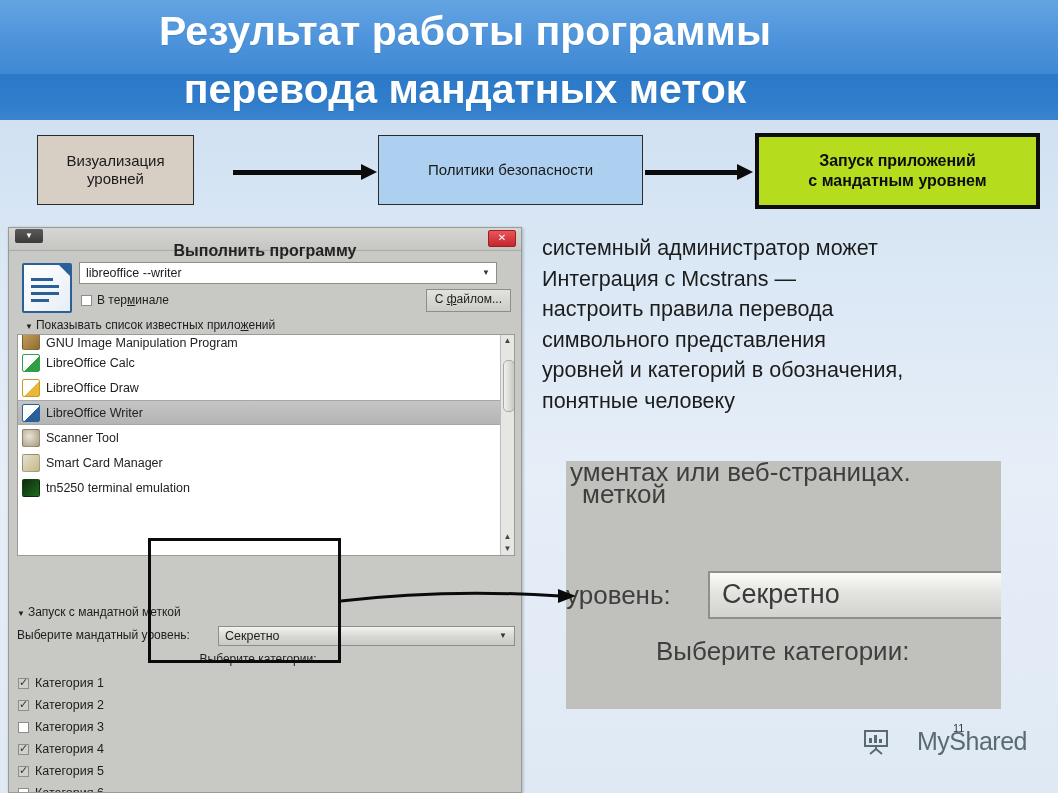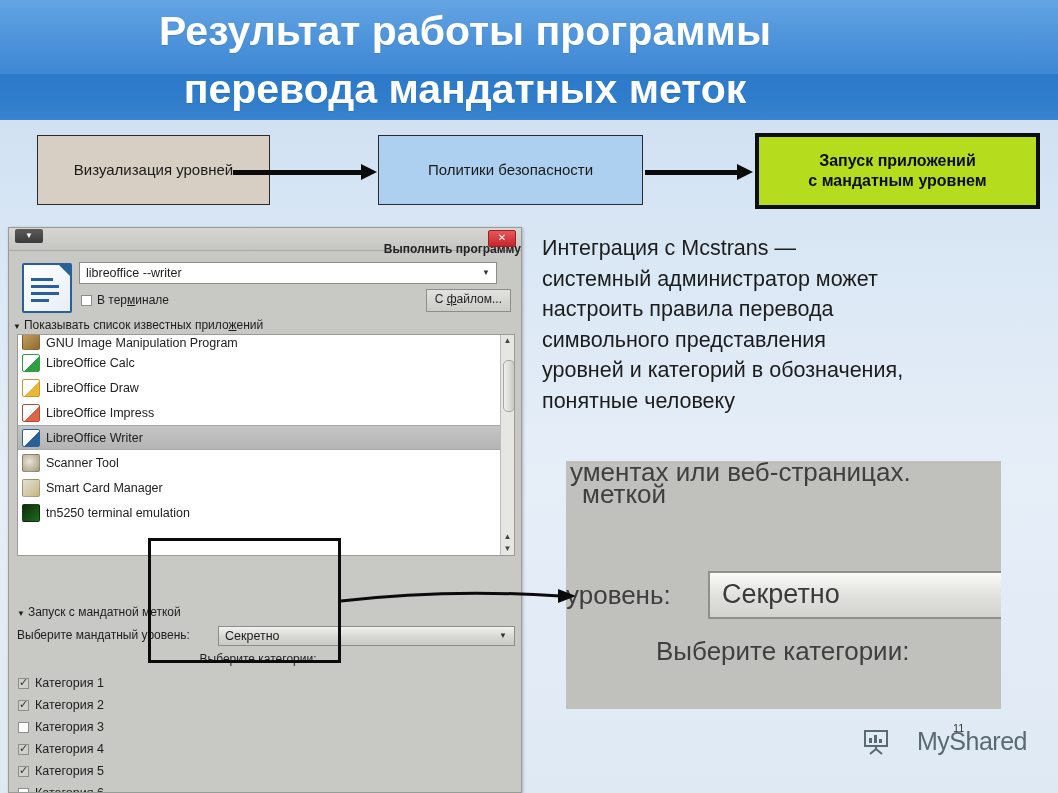--- a/index.html
+++ b/index.html
@@ -23,21 +23,21 @@
     position:absolute;left:0;width:930px;text-align:center;color:#ffffff;
     font-weight:bold;font-size:41px;letter-spacing:0px;white-space:nowrap;
     text-shadow:0 1px 1px rgba(0,0,0,0.10);
   }
   #title-line1{top:8px;}
   #title-line2{top:66px;}
 
   
   .flowbox{position:absolute;box-sizing:border-box;display:flex;align-items:center;
     justify-content:center;text-align:center;line-height:1.22;}
-  #box-vis{left:37px;top:135px;width:233px;height:70px;background:#d8cfc4;
+  #box-vis{left:37px;top:135px;width:157px;height:70px;background:#d8cfc4;
     border:1.5px solid #2b2b2b;font-size:15px;color:#1a1a1a;}
   #box-pol{left:378px;top:135px;width:265px;height:70px;background:#aed0f0;
     border:1.5px solid #2b2b2b;font-size:15px;color:#1a1a1a;}
   #box-run{left:755px;top:133px;width:285px;height:76px;background:#b5dd1e;
     border:4px solid #0d0d0d;font-size:16px;font-weight:bold;color:#0d0d0d;}
 
   .arrow{position:absolute;height:0;}
   .arrow .shaft{position:absolute;left:0;top:0;height:5px;background:#0b0b0b;}
   .arrow .head{position:absolute;top:-6px;width:0;height:0;
     border-top:8.5px solid transparent;border-bottom:8.5px solid transparent;
@@ -51,22 +51,22 @@
 
   
   #dialog{
     position:absolute;left:8px;top:227px;width:514px;height:566px;
     background:#c8c8c4;border:1px solid #9a9a96;box-sizing:border-box;
     box-shadow:1px 1px 3px rgba(0,0,0,.25);
     font-size:12px;color:#1d1d1d;overflow:hidden;
   }
   #titlebar{position:relative;height:22px;background:linear-gradient(180deg,#d6d6d2 0%,#c5c5c1 100%);
     border-bottom:1px solid #aaa;}
-  #titlebar .tb-title{position:absolute;left:0;top:14px;width:100%;text-align:right;
-    font-size:12px;font-weight:bold;color:#232323;}
+  #titlebar .tb-title{position:absolute;left:0;top:14px;width:100%;text-align:center;
+    font-size:16px;font-weight:bold;color:#232323;}
   #win-menu-btn{position:absolute;left:6px;top:1px;width:28px;height:14px;
     background:linear-gradient(180deg,#5a5a5a,#3a3a3a);border-radius:2px;
     color:#fff;font-size:8px;text-align:center;line-height:14px;}
   #win-close-btn{position:absolute;right:5px;top:2px;width:26px;height:15px;
     background:linear-gradient(180deg,#e8565a,#c5272c);border:1px solid #9b1f23;
     border-radius:2px;color:#fff;font-size:10px;font-weight:bold;
     text-align:center;line-height:14px;}
 
   #cmdrow{position:relative;height:66px;padding:8px 8px 0 8px;box-sizing:border-box;}
   #app-icon{position:absolute;left:13px;top:12px;width:46px;height:46px;
@@ -92,21 +92,21 @@
   .cbx.checked{background:#cfcfcb;}
   .cbx.checked:after{content:"✓";position:absolute;left:0px;top:-3px;font-size:11px;color:#333;}
   #term-check .lbl{font-size:12px;}
   #term-check .lbl u{text-decoration:underline;}
 
   #file-btn{position:absolute;right:10px;top:38px;height:21px;padding:0 8px;
     background:linear-gradient(180deg,#e2e2de 0%,#cbcbc7 100%);
     border:1px solid #8d8d8a;font-size:12px;line-height:19px;color:#1d1d1d;}
   #file-btn u{text-decoration:underline;}
 
-  #disclosure-apps{position:absolute;left:4px;top:90px;font-size:12px;color:#1d1d1d;}
+  #disclosure-apps{position:absolute;left:16px;top:90px;font-size:12px;color:#1d1d1d;}
   #disclosure-apps .tri{font-size:8px;margin-right:3px;}
 
   #applist{position:absolute;left:8px;top:106px;width:498px;height:222px;
     background:#ffffff;border:1px solid #9a9a96;box-sizing:border-box;overflow:hidden;}
   .app-row{position:relative;height:25px;display:flex;align-items:center;
     padding-left:4px;font-size:12.5px;color:#222;box-sizing:border-box;}
   .app-row.partial{height:15px;align-items:flex-end;overflow:hidden;}
   .app-row.selected{background:linear-gradient(180deg,#c5c5c5,#b4b4b4);
     border-top:1px solid #a8a8a8;border-bottom:1px solid #a8a8a8;}
   .app-ico{width:18px;height:18px;margin-right:6px;border-radius:2px;flex:none;
@@ -253,24 +253,20 @@
           <span>GNU Image Manipulation Program</span>
         </div>
         <div class="app-row">
           <span class="app-ico ico-calc"></span>
           <span>LibreOffice Calc</span>
         </div>
         <div class="app-row">
           <span class="app-ico ico-draw"></span>
           <span>LibreOffice Draw</span>
         </div>
-        <div class="app-row">
-          <span class="app-ico ico-impress"></span>
-          <span>LibreOffice Impress</span>
-        </div>
         <div class="app-row selected">
           <span class="app-ico ico-writer"></span>
           <span>LibreOffice Writer</span>
         </div>
         <div class="app-row">
           <span class="app-ico ico-scanner"></span>
           <span>Scanner Tool</span>
         </div>
         <div class="app-row">
           <span class="app-ico ico-smartcard"></span>
@@ -337,22 +333,22 @@
 </div>
 
 <div id="callout-box"></div>
 
 <svg id="connector">
   <path d="M341,601 C400,594 470,590 560,596" stroke="#0b0b0b" stroke-width="3" fill="none"></path>
   <polygon points="576,596 558,589 558,603" fill="#0b0b0b"></polygon>
 </svg>
 
 <div id="right-text">
+  <div>системный администратор может</div>
   <div>Интеграция с Mcstrans —</div>
-  <div>системный администратор может</div>
   <div>настроить правила перевода</div>
   <div>символьного представления</div>
   <div>уровней и категорий в обозначения,</div>
   <div>понятные человеку</div>
 </div>
 
 <div id="inset">
   <div class="i-l1">ументах или веб-страницах.</div>
   <div class="i-l2">меткой</div>
   <div class="i-l4">уровень:</div>

